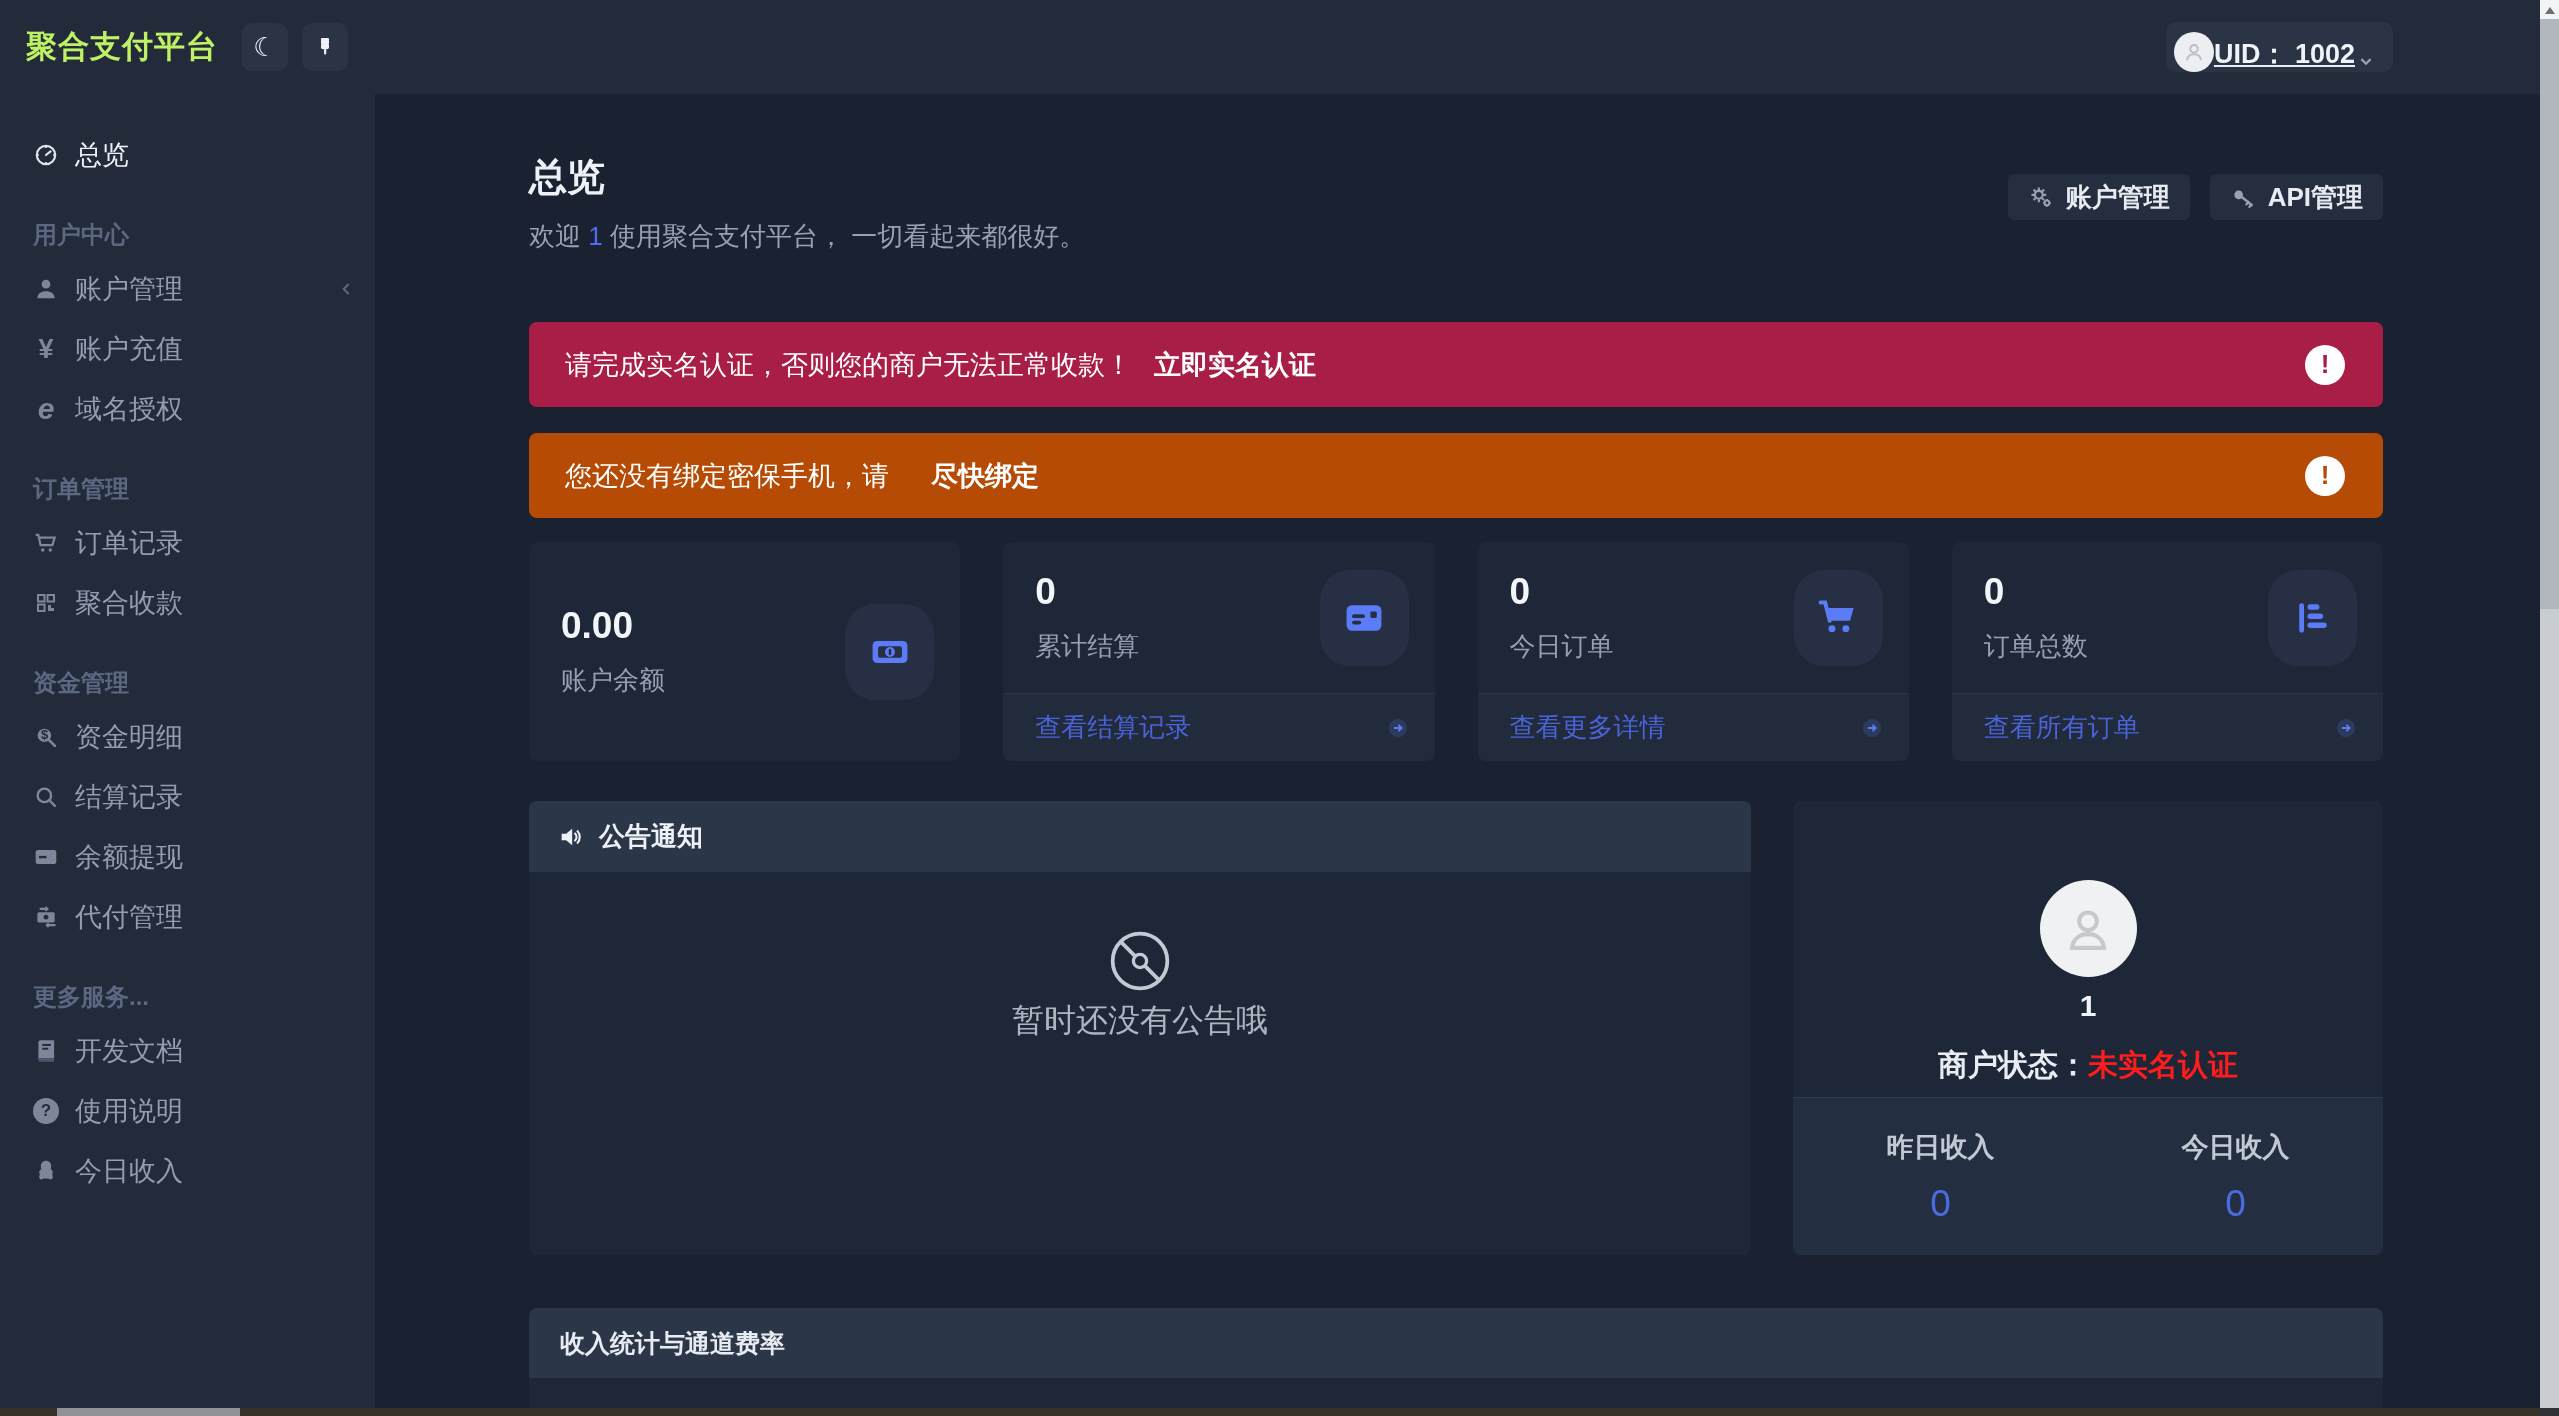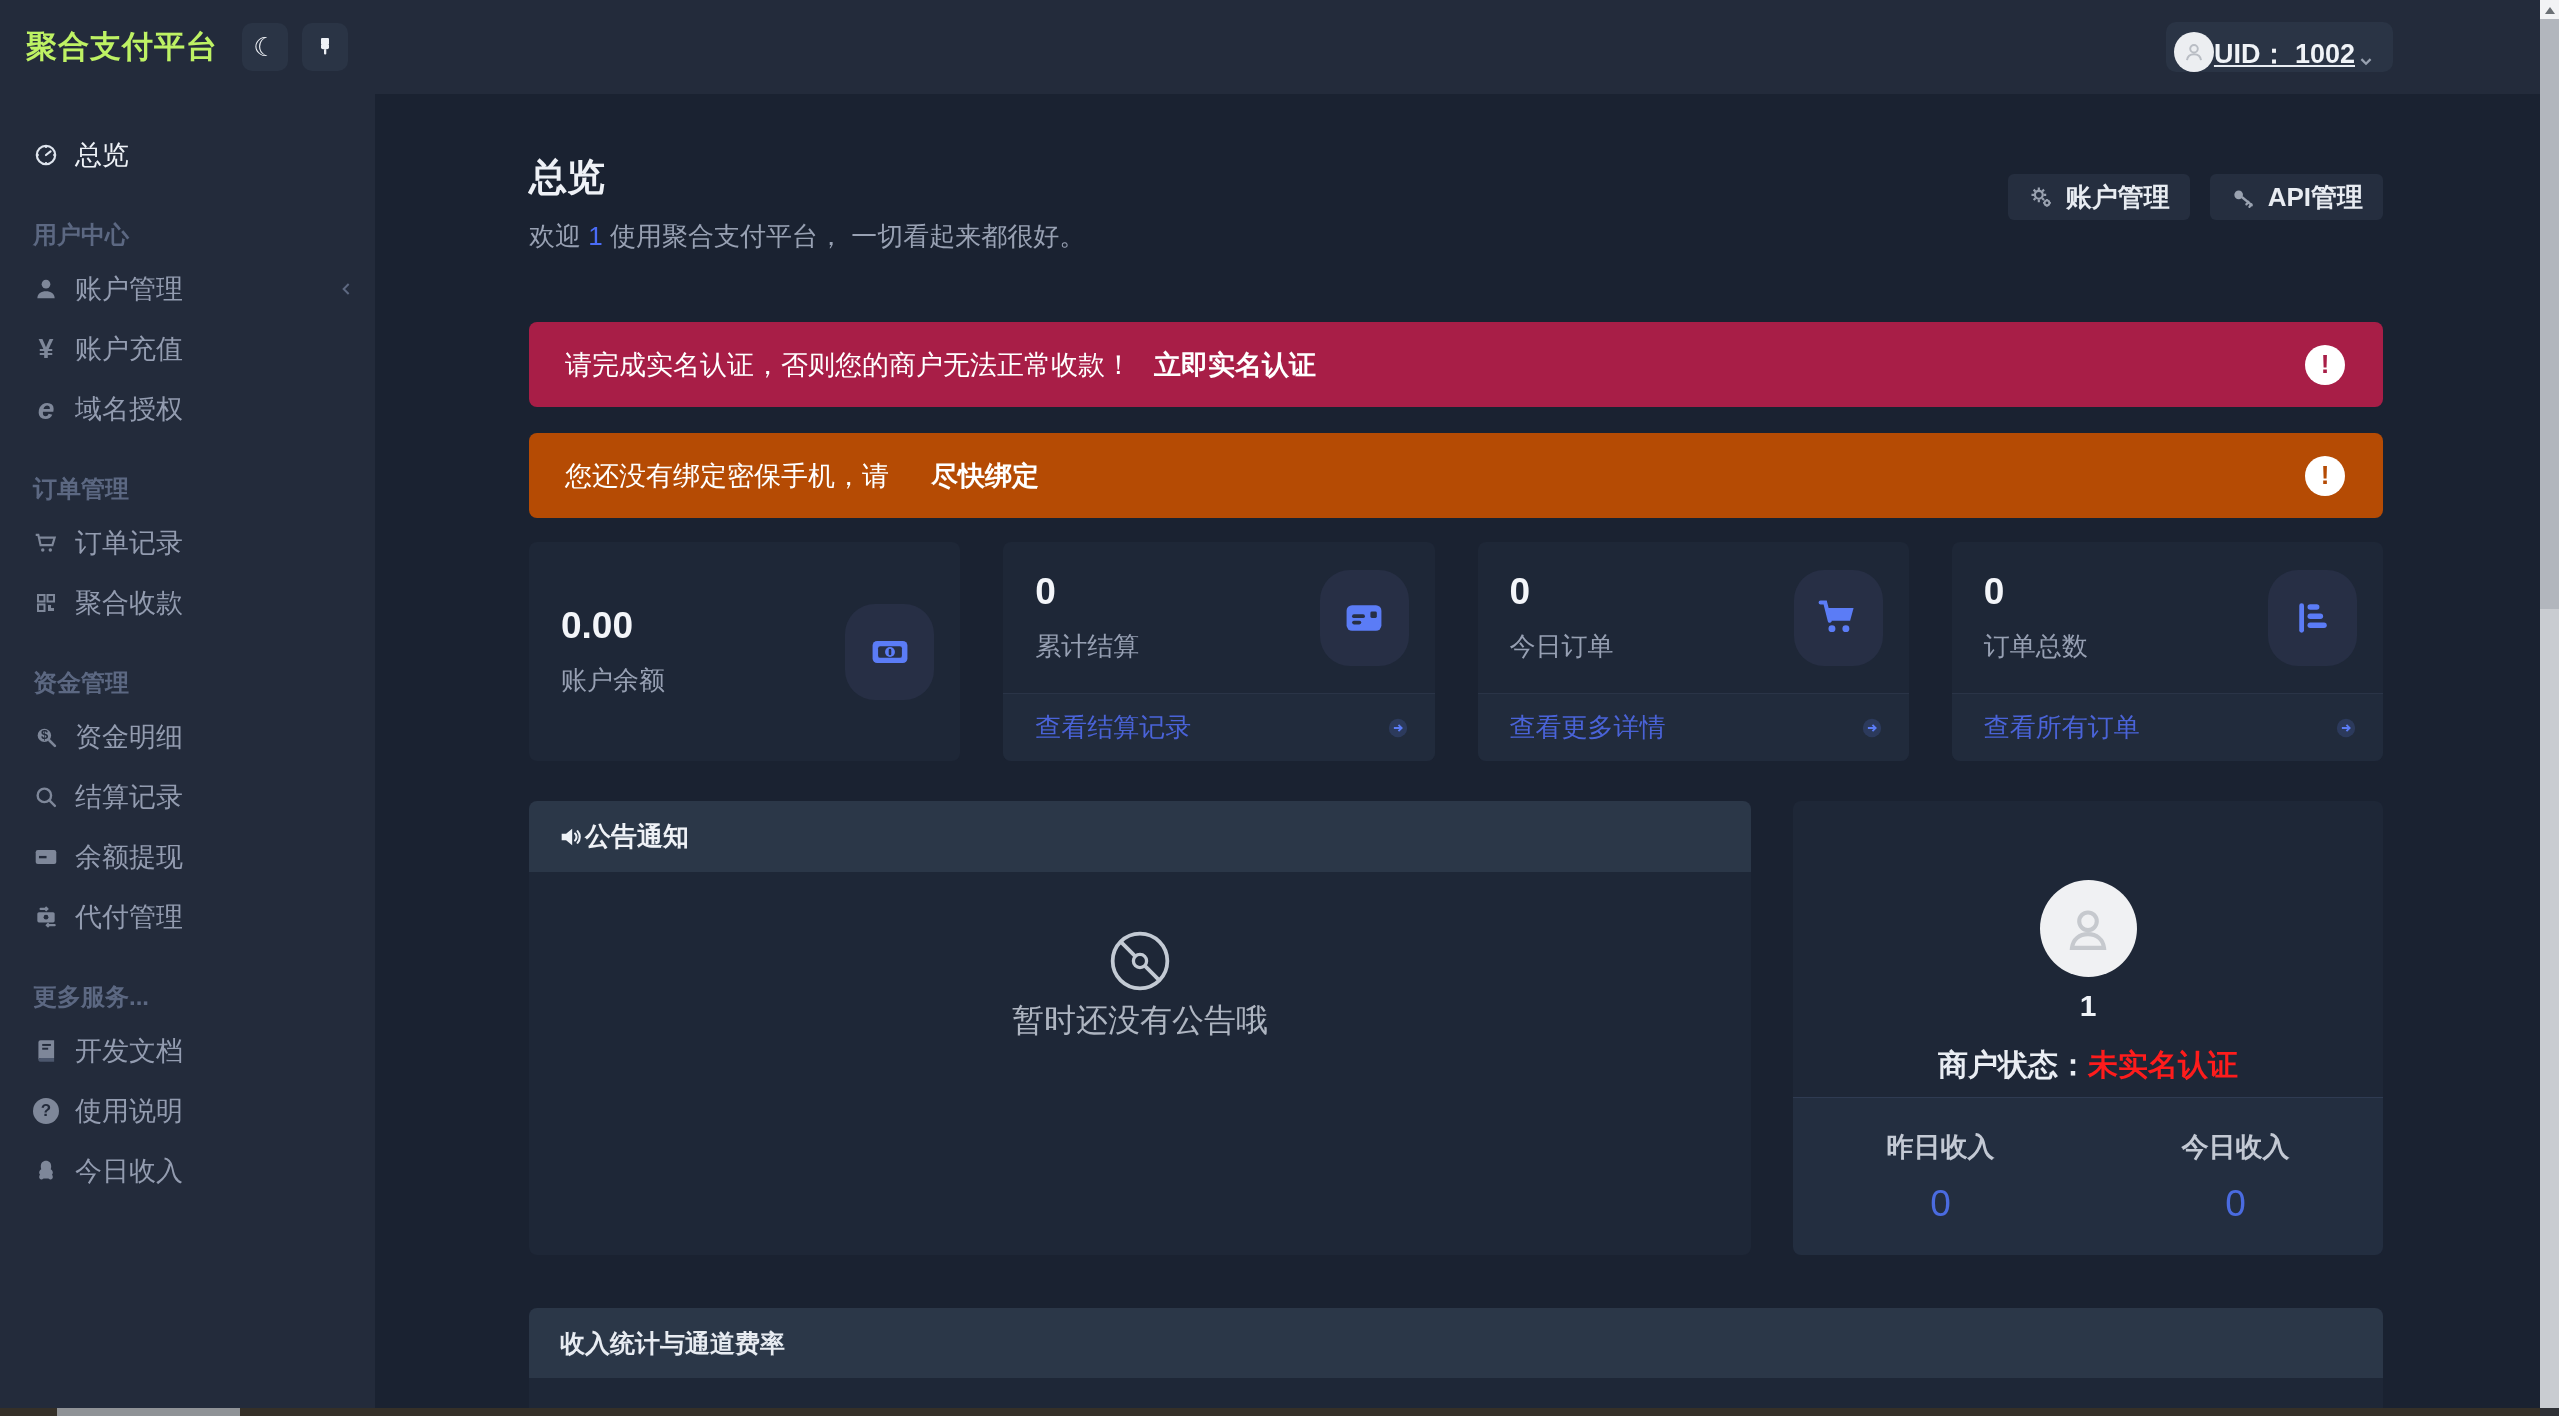--- a/index.html
+++ b/index.html
@@ -62,21 +62,21 @@
   .card { background:#1e2737; border-radius:8px; display:flex; flex-direction:column; overflow:hidden; }
   .card-top { flex:1; display:flex; align-items:center; justify-content:space-between; padding:0 26px 0 32px; }
   .num { font-size:37px; font-weight:bold; color:#f3f5f9; }
   .lbl { margin-top:16px; font-size:26px; color:#97a0b3; }
   .pill { width:89px; height:96px; border-radius:30px; background:#272f45; display:flex; align-items:center; justify-content:center; flex:none; }
   .card-foot { height:68px; border-top:1px solid #2a3447; background:#212b3c; display:flex; align-items:center; justify-content:space-between; padding:0 26px 0 32px; font-size:26px; color:#4a63d8; cursor:pointer; }
 
   
   .panels { margin-top:40px; display:grid; grid-template-columns:1222px 1fr; gap:42px; height:454px; }
   .panel { border-radius:8px; overflow:hidden; display:flex; flex-direction:column; }
-  .panel-h { height:71px; background:#2b3748; display:flex; align-items:center; padding:0 28px; font-size:26px; font-weight:bold; color:#eef1f6; flex:none; }
+  .panel-h { height:71px; background:#2b3748; display:flex; align-items:center; padding:0 28px; gap:14px; font-size:26px; font-weight:bold; color:#eef1f6; flex:none; }
   .panel-b { flex:1; background:#1e2737; }
   .empty { display:flex; flex-direction:column; align-items:center; margin-top:56px; gap:5px; color:#aeb5c1; font-size:32px; }
 
   .m-body { height:296px; background:#1e2737; display:flex; flex-direction:column; align-items:center; padding-top:79px; }
   .avatar-lg { width:97px; height:97px; border-radius:50%; background:#f0f1f3; display:flex; align-items:center; justify-content:center; }
   .m-name { margin-top:12px; font-size:30px; font-weight:bold; color:#f0f3f8; }
   .m-status { margin-top:22px; font-size:30px; font-weight:bold; color:#e9edf3; }
   .m-status .bad { color:#fe1c1c; }
   .m-foot { flex:1; background:#232e40; border-top:1px solid #2f3b52; display:grid; grid-template-columns:1fr 1fr; align-items:center; text-align:center; }
   .m-col .k { font-size:27px; font-weight:bold; color:#c3c9d4; }

